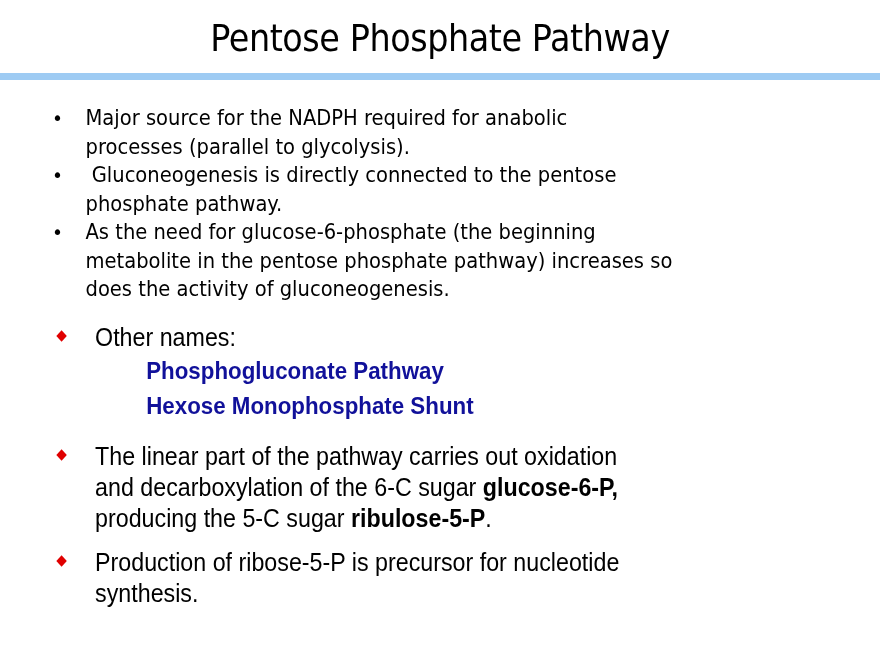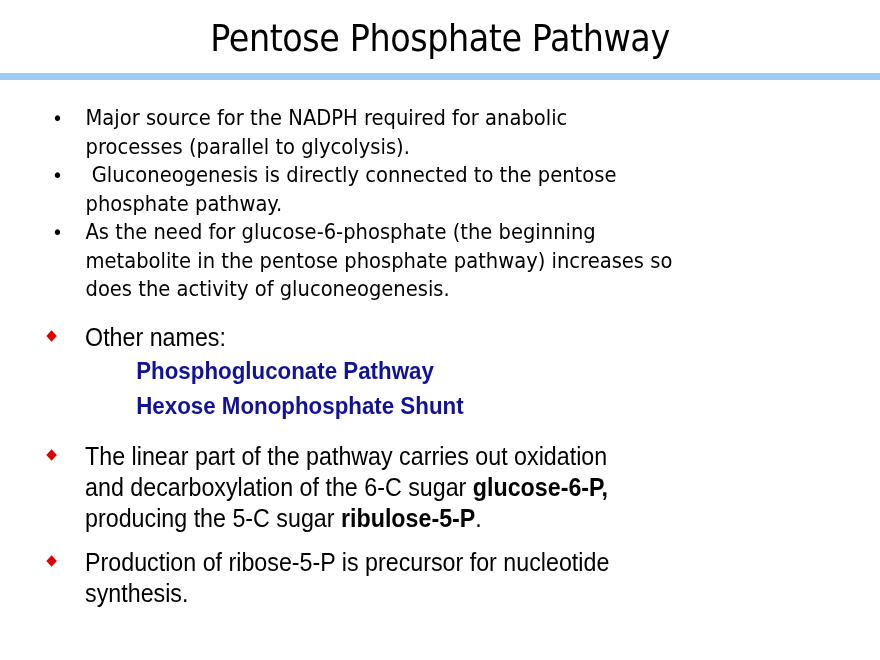--- a/index.html
+++ b/index.html
@@ -11,21 +11,21 @@
   .title {
     position: absolute; left: 0; top: 16px; width: 880px; text-align: center;
     font-family: "DejaVu Sans", sans-serif; font-size: 38px; letter-spacing: -0.5px;
     transform: scaleX(0.88); transform-origin: center;
   }
   .rule { position: absolute; left: 0; top: 73px; width: 880px; height: 7px; background: #9ecbf3; }
   .ul1 { position: absolute; left: 52px; top: 104px; width: 800px; }
   .li1 { position: relative; padding-left: 36px; font-size: 21px; line-height: 28.5px;
          transform: scaleX(0.93); transform-origin: left; white-space: nowrap; }
   .li1 .dot { position: absolute; left: 0; top: 0; font-size: 20px; }
-  .ul2 { position: absolute; left: 46px; width: 780px; }
+  .ul2 { position: absolute; left: 56px; width: 780px; }
   .li2 { position: relative; padding-left: 42px; font-size: 25px; line-height: 31px;
          font-family: "Liberation Sans", sans-serif;
          transform: scaleX(0.93); transform-origin: left; white-space: nowrap; }
   .diamond { position: absolute; left: 2px; top: 10px; width: 8px; height: 8px;
              background: #e00000; transform: rotate(45deg); }
   .alt { color: #11119a; font-weight: bold; padding-left: 55px; font-size: 24px; line-height: 35px; }
   b { font-weight: bold; }
 </style>
 </head>
 <body>

